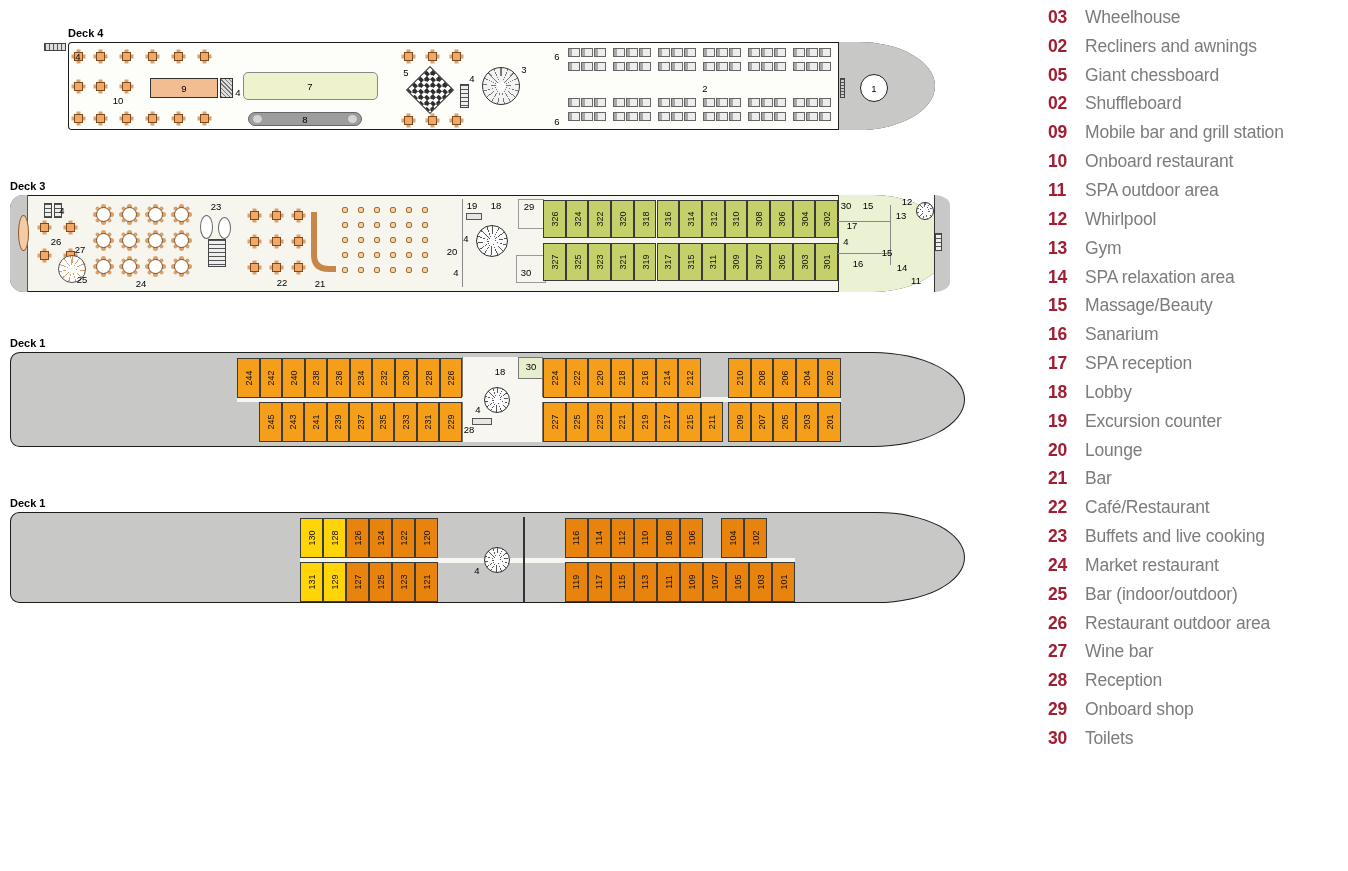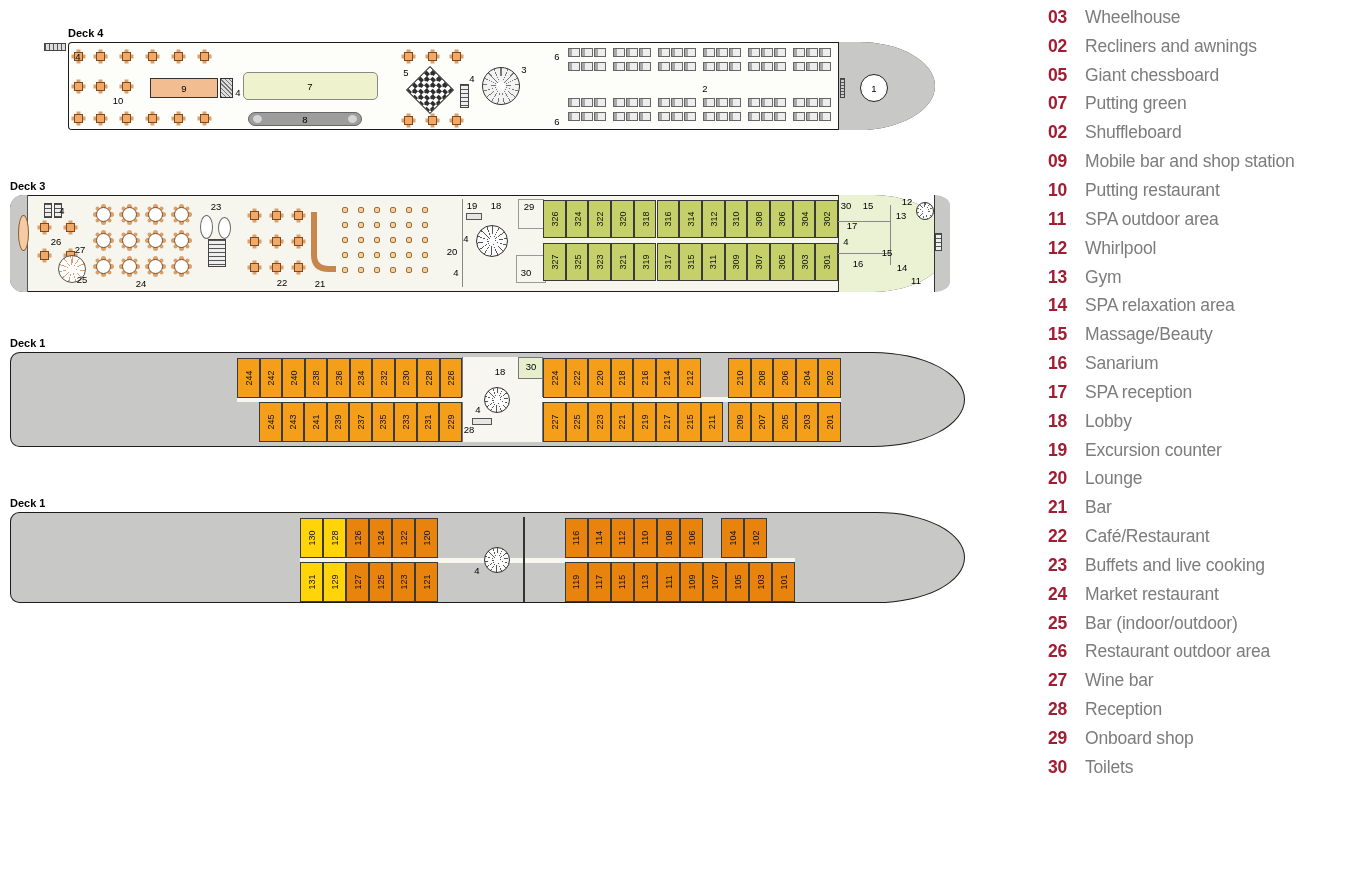--- a/index.html
+++ b/index.html
@@ -644,34 +644,30 @@
       </div>
       <div class="legend-row">
         <span class="legend-num">02</span>
         <span class="legend-label">Recliners and awnings</span>
       </div>
       <div class="legend-row">
         <span class="legend-num">05</span>
         <span class="legend-label">Giant chessboard</span>
       </div>
       <div class="legend-row">
-        <span class="legend-num">07</span>
-        <span class="legend-label">Putting green</span>
-      </div>
-      <div class="legend-row">
         <span class="legend-num">02</span>
         <span class="legend-label">Shuffleboard</span>
       </div>
       <div class="legend-row">
         <span class="legend-num">09</span>
-        <span class="legend-label">Mobile bar and shop station</span>
+        <span class="legend-label">Mobile bar and grill station</span>
       </div>
       <div class="legend-row">
         <span class="legend-num">10</span>
-        <span class="legend-label">Putting restaurant</span>
+        <span class="legend-label">Onboard restaurant</span>
       </div>
       <div class="legend-row">
         <span class="legend-num">11</span>
         <span class="legend-label">SPA outdoor area</span>
       </div>
       <div class="legend-row">
         <span class="legend-num">12</span>
         <span class="legend-label">Whirlpool</span>
       </div>
       <div class="legend-row">

